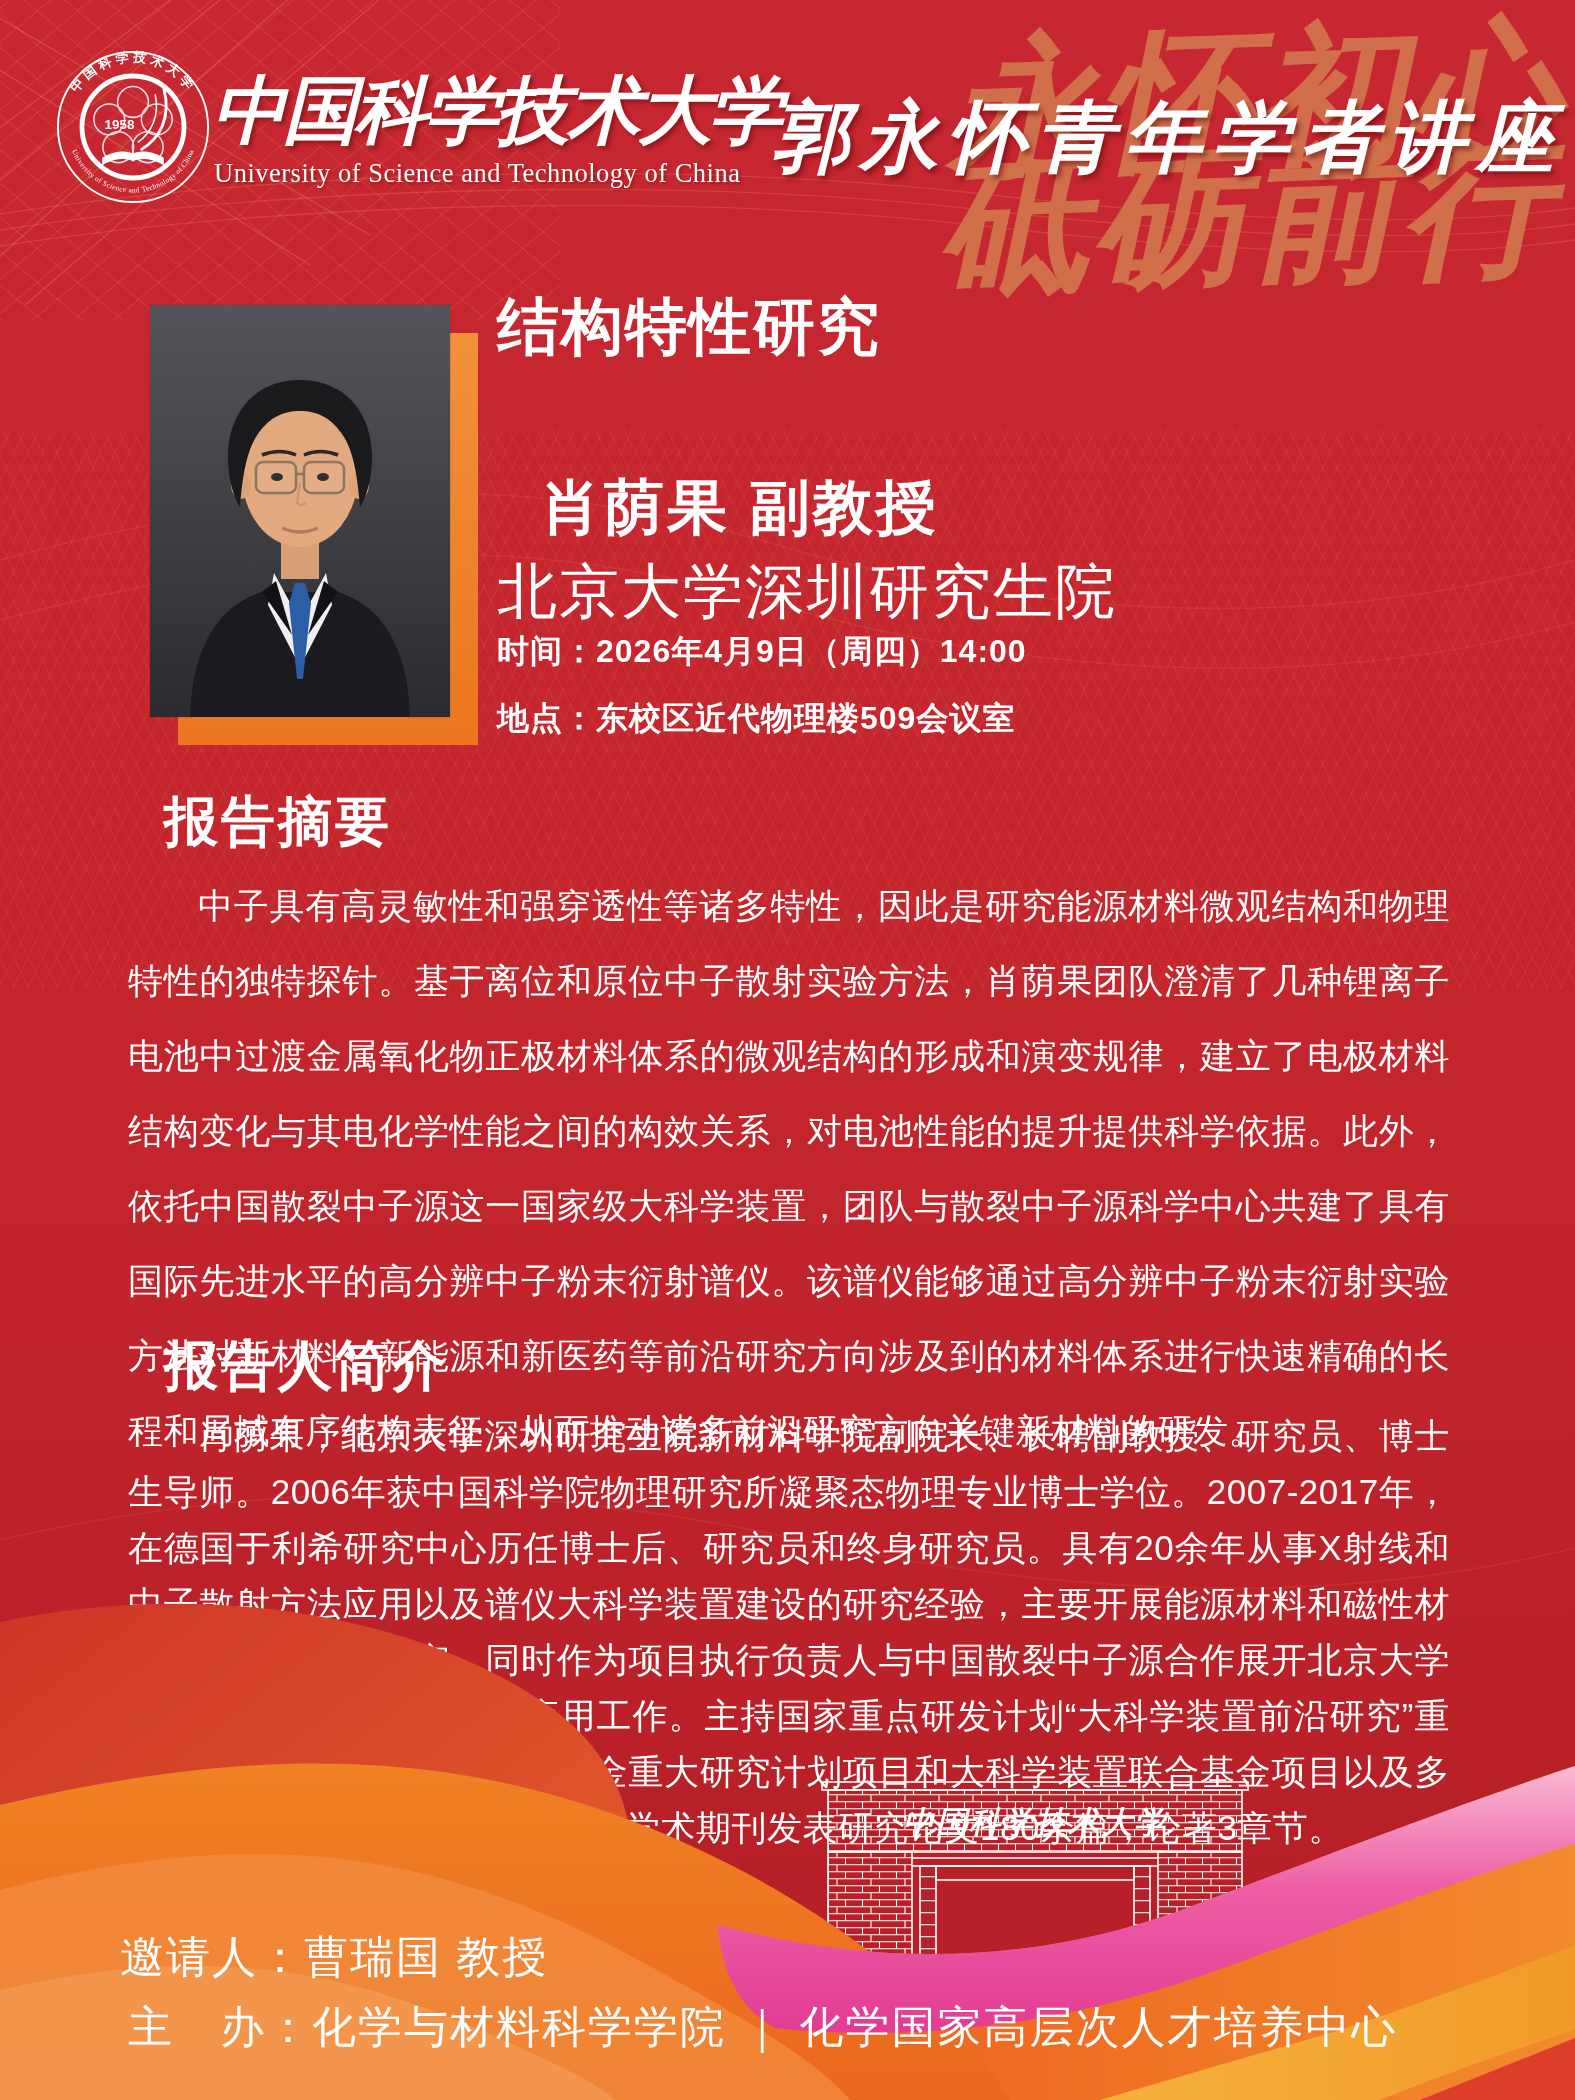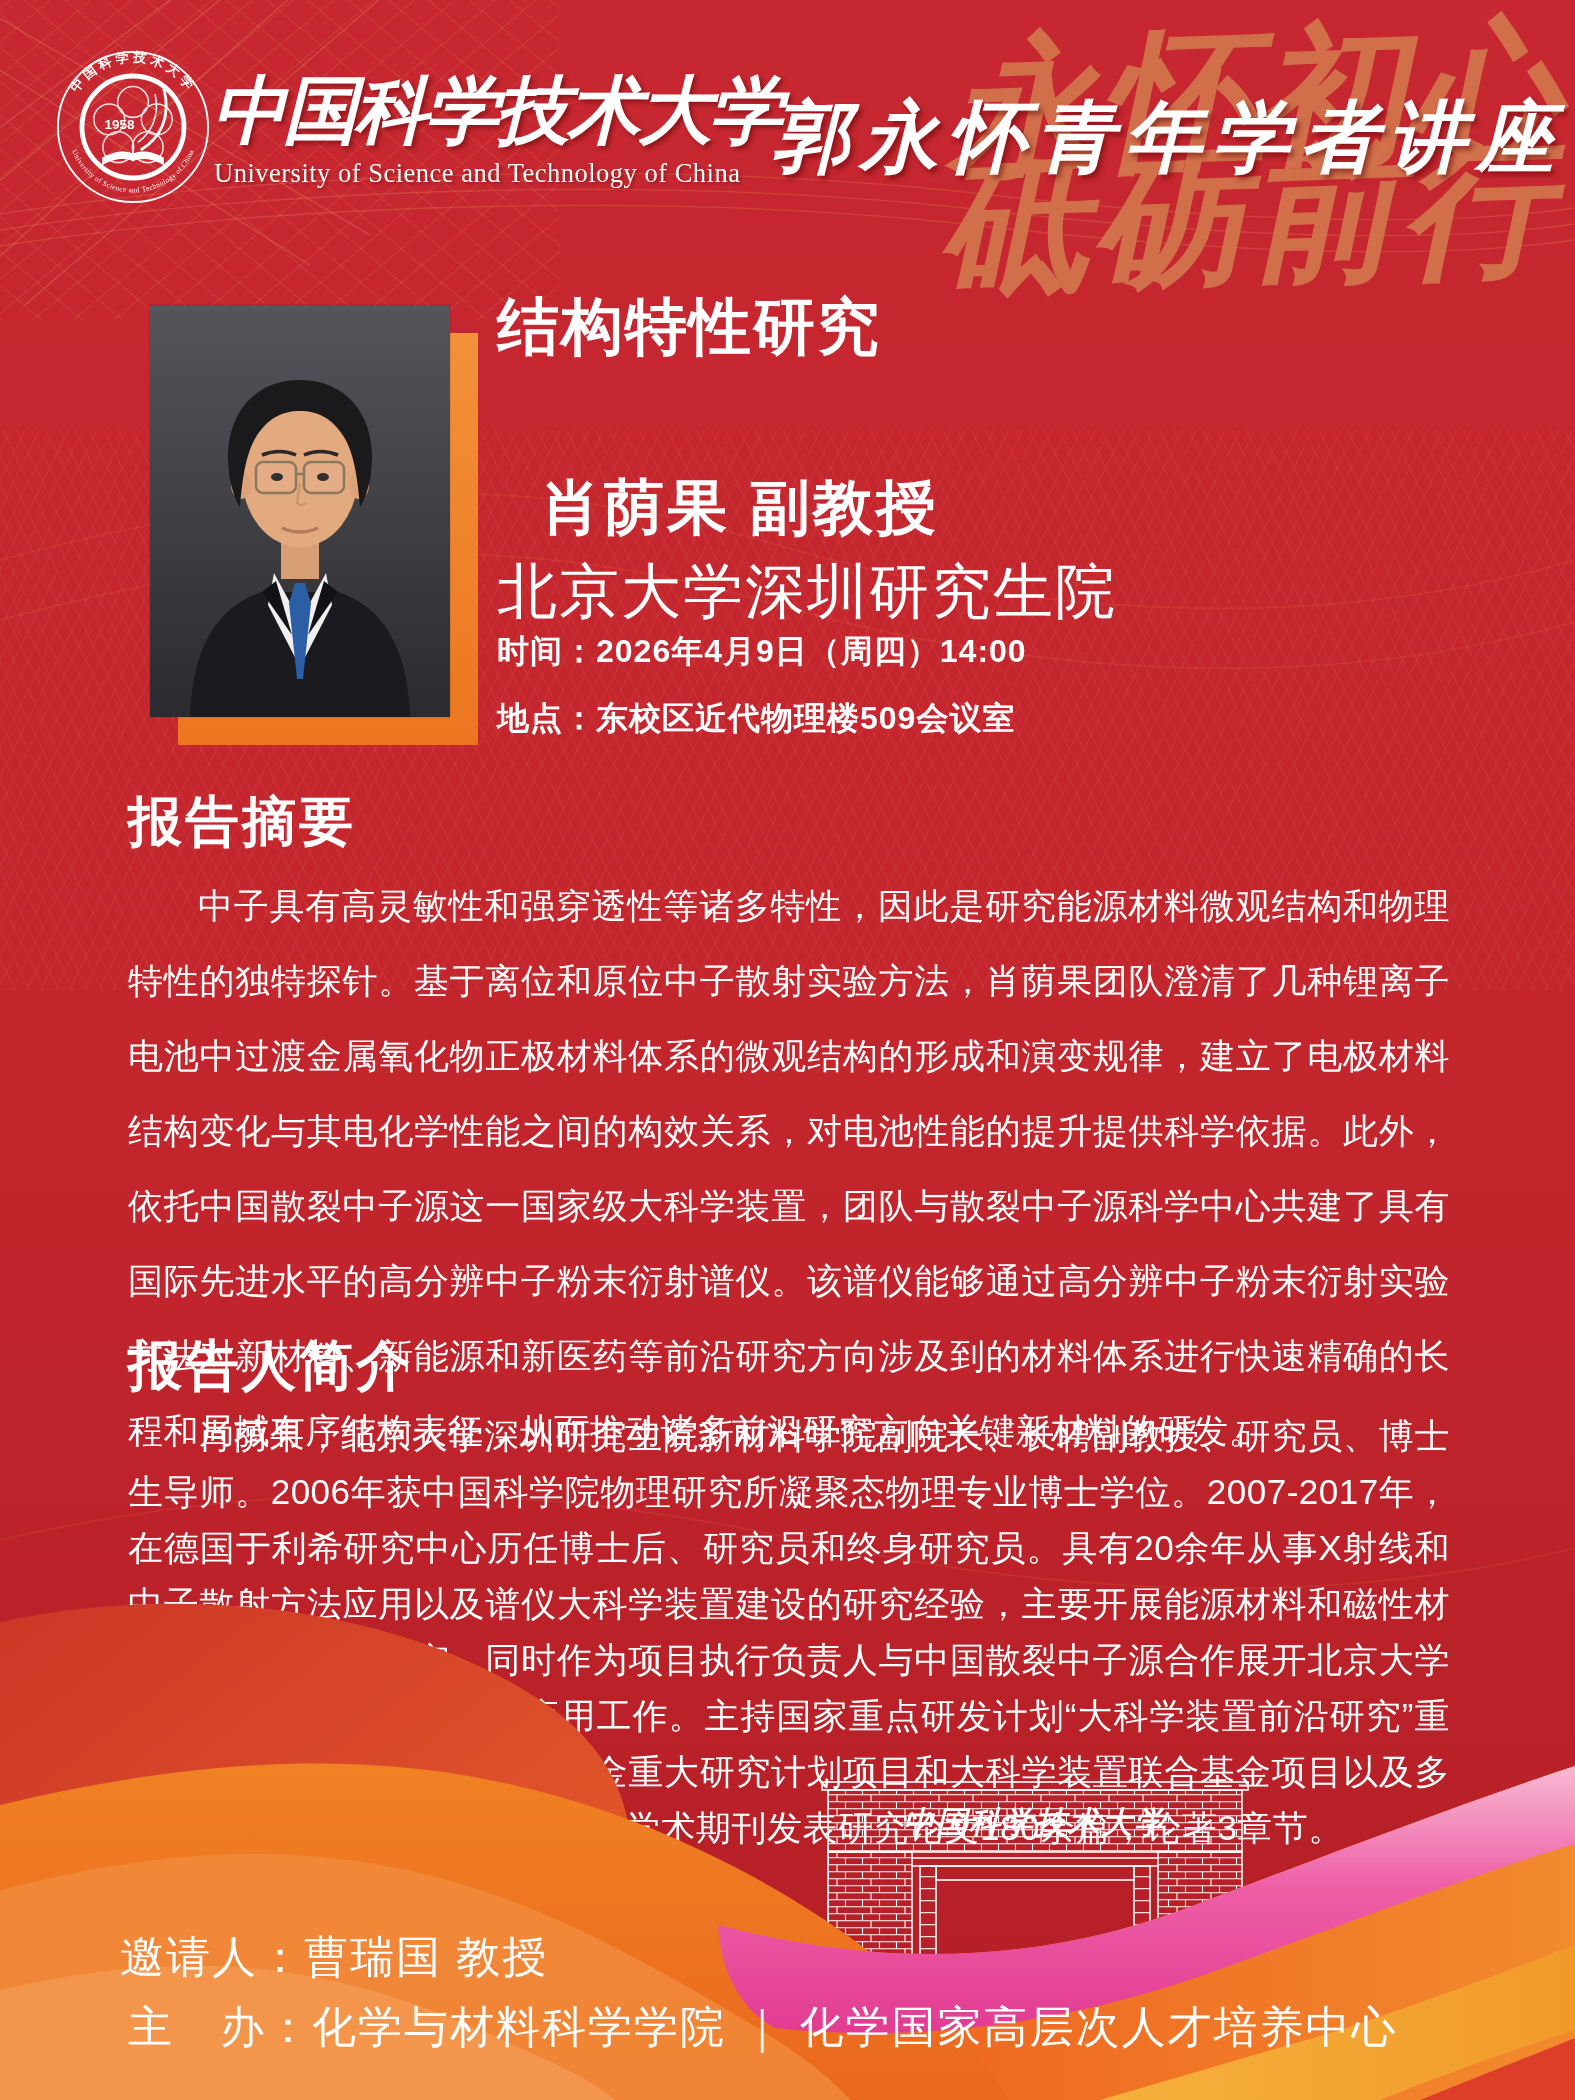--- a/index.html
+++ b/index.html
@@ -26,21 +26,21 @@
     letter-spacing:10px;text-shadow:3px 4px 5px rgba(90,0,0,.5);white-space:nowrap;z-index:3;font-style:italic;}
   .watermark{font-family:"Liberation Serif","DejaVu Serif",serif;font-style:italic;font-weight:bold;
     color:#d2734d;font-size:150px;letter-spacing:4px;white-space:nowrap;z-index:1;
     transform:rotate(-2deg);opacity:.95;}
   
   .title{font-size:62px;font-weight:900;letter-spacing:2px;line-height:78px;white-space:nowrap;}
   .speaker{font-size:60px;font-weight:bold;letter-spacing:3px;white-space:nowrap;}
   .affil{font-size:60px;letter-spacing:2px;white-space:nowrap;}
   .meta{font-size:32px;font-weight:bold;letter-spacing:1px;white-space:nowrap;}
   
-  .sec-h{font-size:54px;font-weight:bold;letter-spacing:3px;white-space:nowrap;}
+  .sec-h{font-size:54px;font-weight:bold;letter-spacing:3px;white-space:nowrap;margin-left:36px;}
   .body-text{width:1322px;font-size:35px;line-height:75px;text-align:justify;
     text-indent:2em;letter-spacing:.5px;}
   .bio-text{line-height:56px;}
   
   .foot{font-size:44px;font-weight:500;letter-spacing:2px;white-space:nowrap;z-index:6;}
   .photo-accent{background:linear-gradient(180deg,#f2913a 0%,#ec761f 100%);z-index:1;}
   .photo{z-index:2;box-shadow:0 0 0 1px rgba(0,0,0,.08);}
   .gate{z-index:3;}
   .waves{z-index:4;}
   .gate-text{font-family:"Liberation Serif","DejaVu Serif",serif;font-style:italic;font-weight:bold;}

